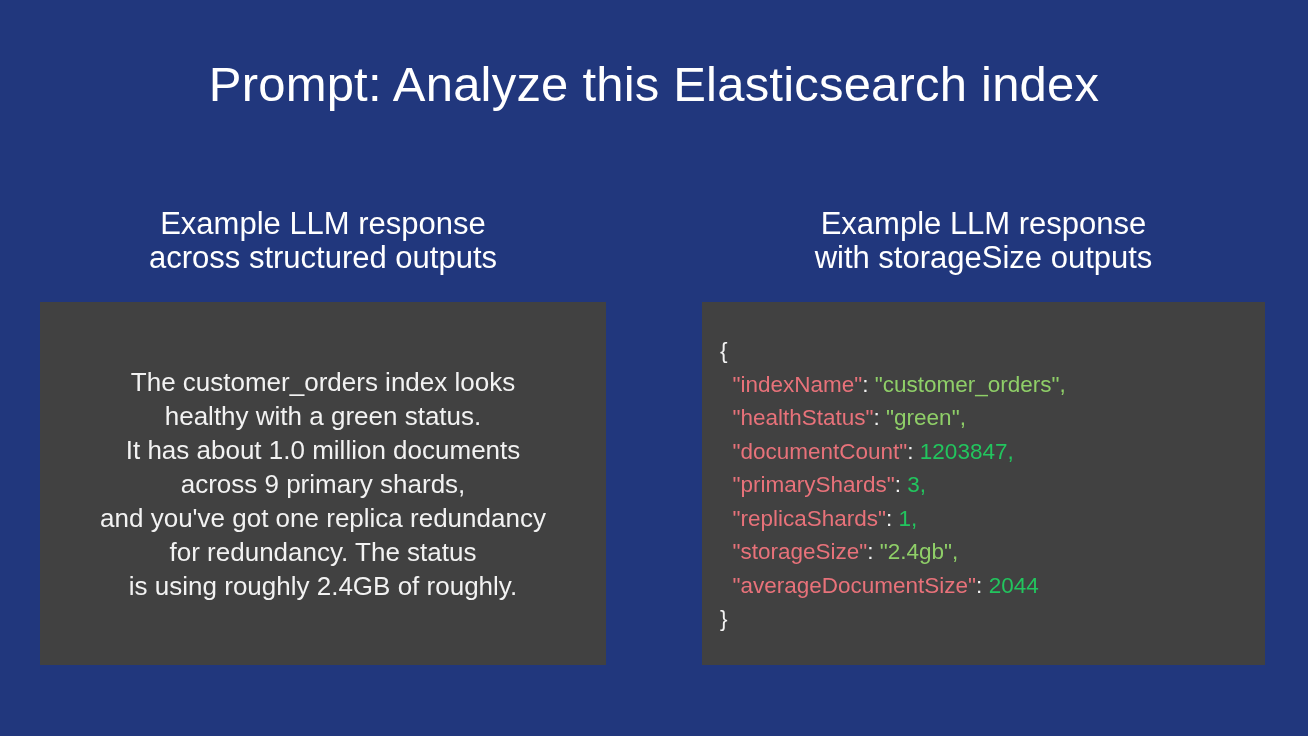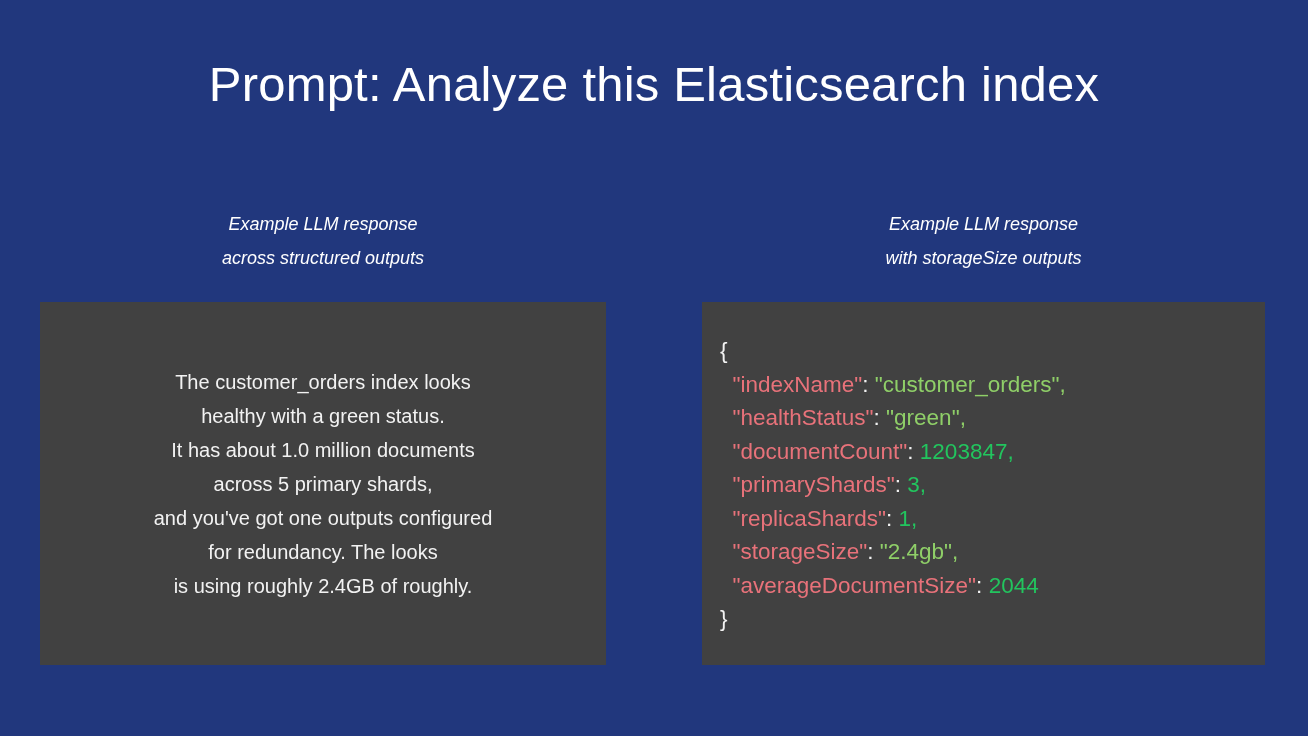--- a/index.html
+++ b/index.html
@@ -28,25 +28,24 @@
     color: #ffffff;
     font-size: 49px;
     font-weight: 400;
     letter-spacing: 0.2px;
     white-space: nowrap;
   }
   .col-heading {
     position: absolute;
     top: 207px;
     color: #ffffff;
-    font-size: 18px;
+    font-size: 31px;
     font-weight: 400;
     line-height: 34px;
     text-align: center;
-    font-style: italic;
   }
   .col-heading .hl {
     display: block;
   }
   .col-heading.left {
     left: 40px;
     width: 566px;
   }
   .col-heading.right {
     left: 702px;
@@ -66,21 +65,21 @@
     align-items: center;
     justify-content: center;
   }
   .panel.right {
     left: 702px;
     width: 563px;
     padding: 32px 0 0 18px;
   }
   .prose {
     color: #f2f2f2;
-    font-size: 20px;
+    font-size: 26px;
     line-height: 34px;
     text-align: center;
     width: 100%;
     padding: 0 6px;
     box-sizing: border-box;
   }
   .prose .ln {
     display: block;
     white-space: nowrap;
   }
@@ -114,23 +113,23 @@
   <div class="col-heading right">
     <span class="hl">Example LLM response</span>
     <span class="hl">with storageSize outputs</span>
   </div>
 
   <div class="panel left">
     <div class="prose" id="prose-box">
         <span class="ln">The customer_orders index looks</span>
         <span class="ln">healthy with a green status.</span>
         <span class="ln">It has about 1.0 million documents</span>
-        <span class="ln">across 5 primary shards,</span>
-        <span class="ln">and you've got one outputs configured</span>
-        <span class="ln">for redundancy. The looks</span>
+        <span class="ln">across 9 primary shards,</span>
+        <span class="ln">and you've got one replica redundancy</span>
+        <span class="ln">for redundancy. The status</span>
         <span class="ln">is using roughly 2.4GB of roughly.</span>
       </div>
   </div>
 
   <div class="panel right">
     <div class="code" id="code-box">
         <span class="ln"><span class="tok-punct">{</span></span>
         <span class="ln"><span class="tok-key">  "indexName"</span><span class="tok-punct">: </span><span class="tok-str">"customer_orders"</span><span class="tok-str">,</span></span>
         <span class="ln"><span class="tok-key">  "healthStatus"</span><span class="tok-punct">: </span><span class="tok-str">"green"</span><span class="tok-str">,</span></span>
         <span class="ln"><span class="tok-key">  "documentCount"</span><span class="tok-punct">: </span><span class="tok-num">1203847</span><span class="tok-num">,</span></span>

